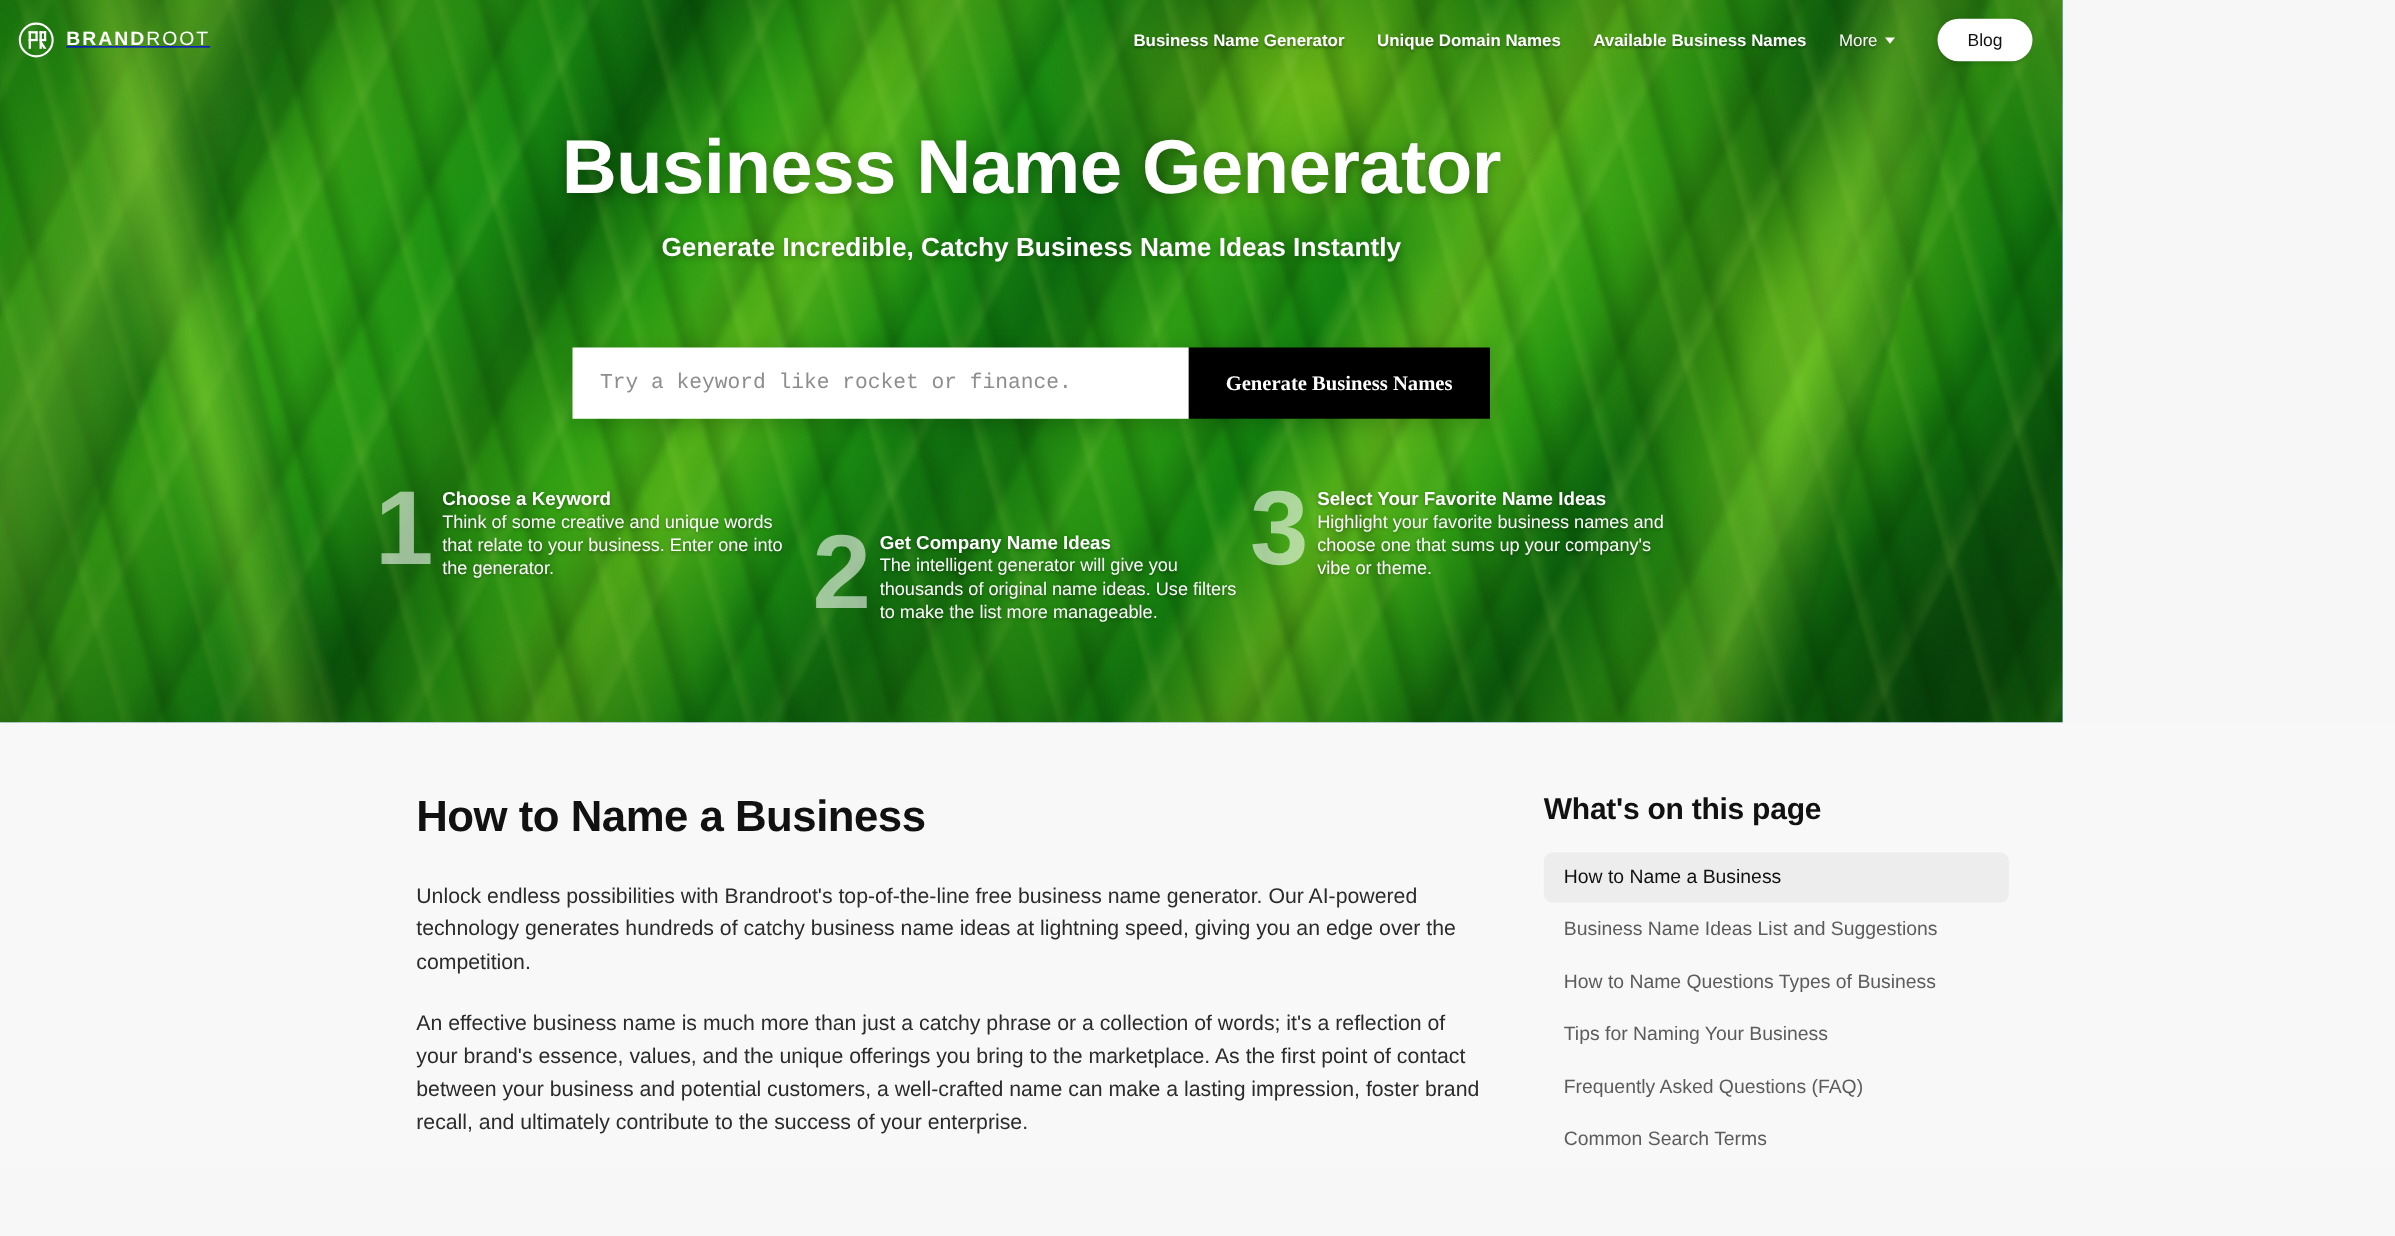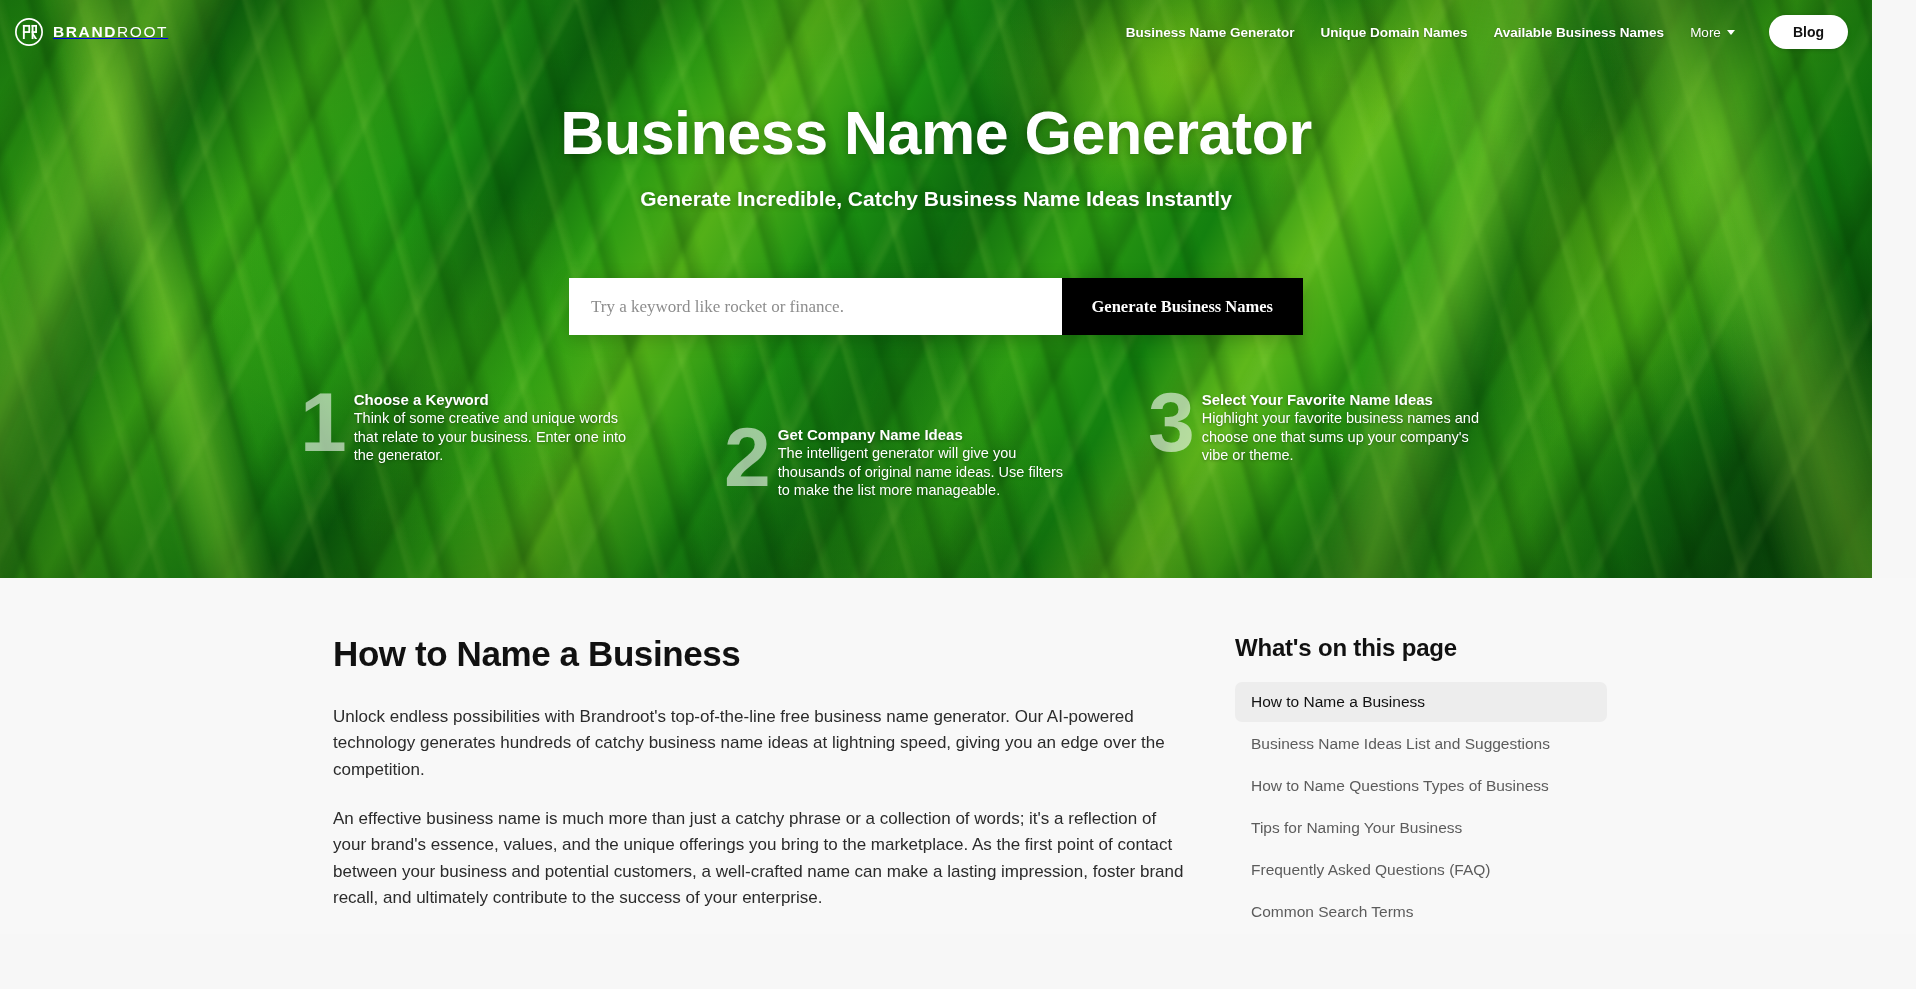--- a/index.html
+++ b/index.html
@@ -8,21 +8,21 @@
     width: 1916px;
     height: 989px;
     overflow: hidden;
     font-family: "Liberation Sans", sans-serif;
     background: #f7f7f7;
   }
 
   
   .hero {
     position: relative;
-    width: 1872px;
+    width: 1650px;
     height: 578px;
     overflow: hidden;
     background: #1d4ed8;
   }
   .hero-bg {
     position: absolute;
     inset: 0;
     background:
       
       radial-gradient(ellipse 320px 200px at 64% 12%, rgba(150,205,25,0.62), rgba(150,205,25,0) 70%),
@@ -125,21 +125,21 @@
     width: 0; height: 0;
     border-left: 4.5px solid transparent;
     border-right: 4.5px solid transparent;
     border-top: 5px solid #ffffff;
     display: inline-block;
   }
   .blog-btn {
     background: #ffffff;
     color: #111111;
     font-size: 14px;
-    font-weight: 700;
+    font-weight: 400;
     border: none;
     border-radius: 22px;
     padding: 9px 24px;
     cursor: pointer;
     font-family: "Liberation Sans", sans-serif;
     margin-left: 8px;
     box-shadow: 0 1px 4px rgba(0,0,0,0.18);
     text-align: center;
   }
 
@@ -172,21 +172,21 @@
     height: 57px;
     display: flex;
     box-shadow: 0 4px 18px rgba(0,0,0,0.20);
   }
   .search-input {
     flex: 1;
     border: none;
     outline: none;
     background: #ffffff;
     font-size: 17px;
-    font-family: Liberation Serif, serif;
+    font-family: Liberation Mono, monospace;
     color: #222;
     padding: 0 22px;
   }
   .search-input::placeholder { color: #8d8d8d; }
   .search-btn {
     background: #000000;
     color: #ffffff;
     border: none;
     font-size: 16.5px;
     font-weight: 700;

